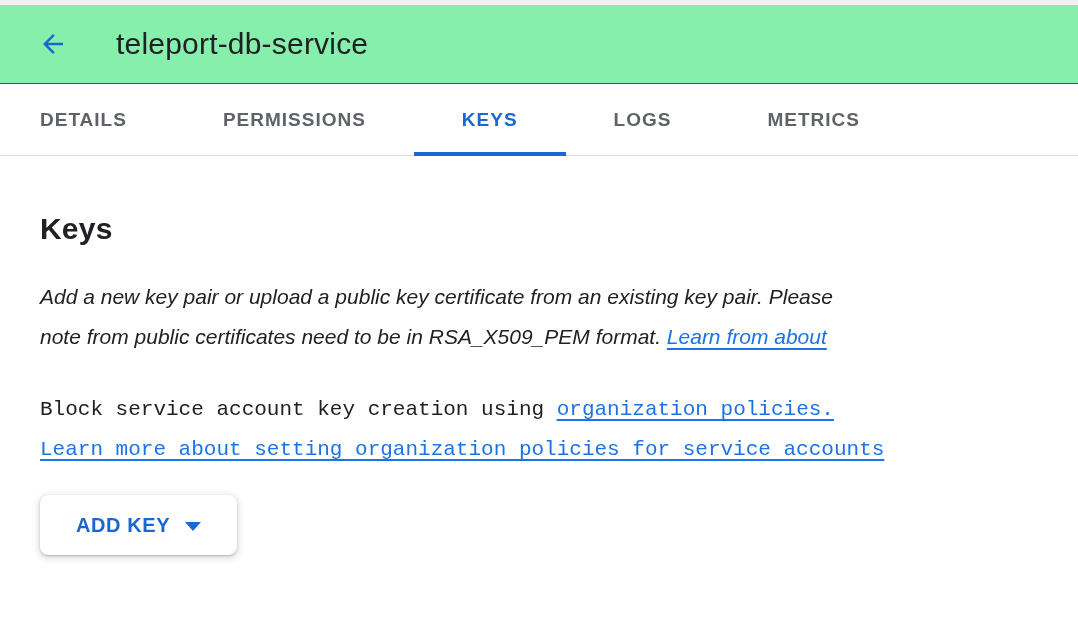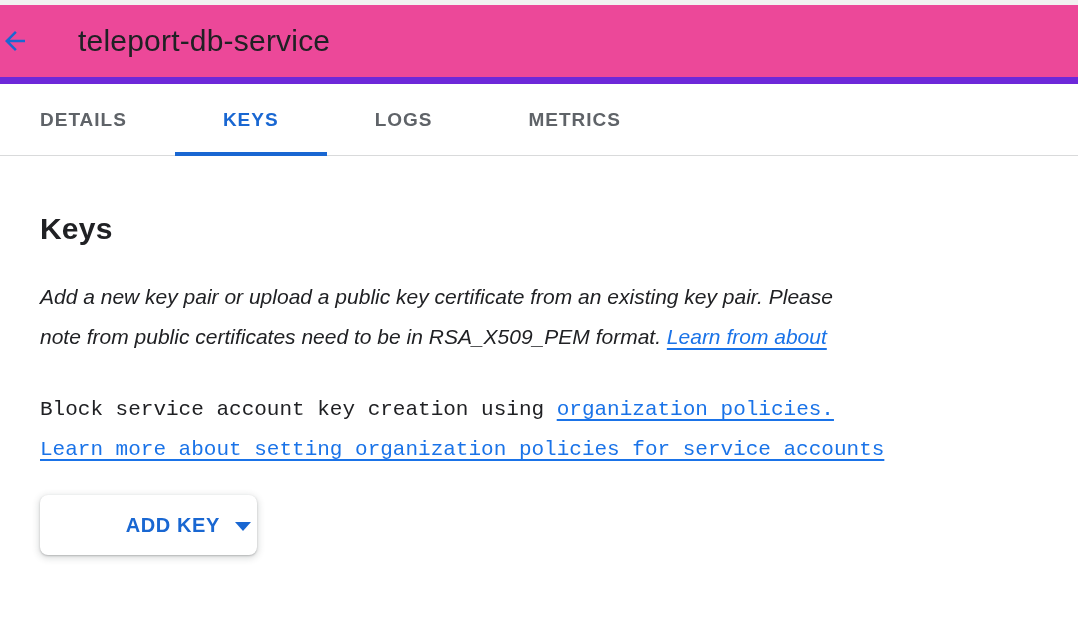--- a/index.html
+++ b/index.html
@@ -11,23 +11,24 @@
   *{box-sizing:border-box;}
   html,body{margin:0;padding:0;}
   body{
     width:1078px;height:626px;overflow:hidden;
     background:#ffffff;
     font-family:"Liberation Sans","DejaVu Sans",sans-serif;
     color:var(--text);
   }
   .top-strip{height:5px;background:#f1f1f1;}
   .header{
-    height:79px;background:#ec4899;
+    height:79px;background:#86efac;
     display:flex;align-items:center;
-    border-bottom:7px solid #6d28d9;
+    padding-left:38px;
+    border-bottom:1px solid #6d28d9;
   }
   .back-button{
     width:30px;height:30px;border:none;background:transparent;
     padding:0;margin-right:48px;cursor:pointer;
     display:flex;align-items:center;justify-content:center;
   }
   .back-button svg{width:30px;height:30px;fill:var(--accent);}
   .page-title{
     font-size:30px;font-weight:400;color:var(--text);
     letter-spacing:0.2px;
@@ -61,26 +62,26 @@
   .para-block{margin-top:33px;font-family:Liberation Mono, monospace;}
   .para a{
     color:var(--link);
     text-decoration:underline;
     text-decoration-thickness:2px;
     text-underline-offset:4px;
     cursor:pointer;
   }
   .add-key-btn{
     margin:25px 0 0 0;
-    width:217px;height:60px;
+    width:197px;height:60px;
     background:#ffffff;border:none;border-radius:8px;
     box-shadow:0 1px 2px rgba(60,64,67,.30),0 2px 6px 2px rgba(60,64,67,.15);
     color:var(--accent);
     font-family:inherit;font-size:20px;font-weight:700;letter-spacing:0.6px;
-    display:flex;align-items:center;justify-content:flex-end;gap:15px;
+    display:flex;align-items:center;justify-content:center;gap:15px;
     cursor:pointer;
   }
   .caret{
     width:0;height:0;
     border-left:8px solid transparent;
     border-right:8px solid transparent;
     border-top:9px solid var(--accent);
     margin-top:2px;
   }
 </style>
@@ -95,20 +96,21 @@
       <svg viewBox="0 0 24 24">
           <path d="M20 11H7.83l5.59-5.59L12 4l-8 8 8 8 1.41-1.41L7.83 13H20v-2z"></path>
         </svg>
     </span>
   </button>
   <span class="page-title">teleport-db-service</span>
 </div>
 
 <nav class="tabs">
   <div class="tab">DETAILS</div>
+  <div class="tab">PERMISSIONS</div>
   <div class="tab active">KEYS</div>
   <div class="tab">LOGS</div>
   <div class="tab">METRICS</div>
 </nav>
 
 <main class="content">
   <h1 class="keys-heading">Keys</h1>
 
   <div class="para para-intro">
     <div>

